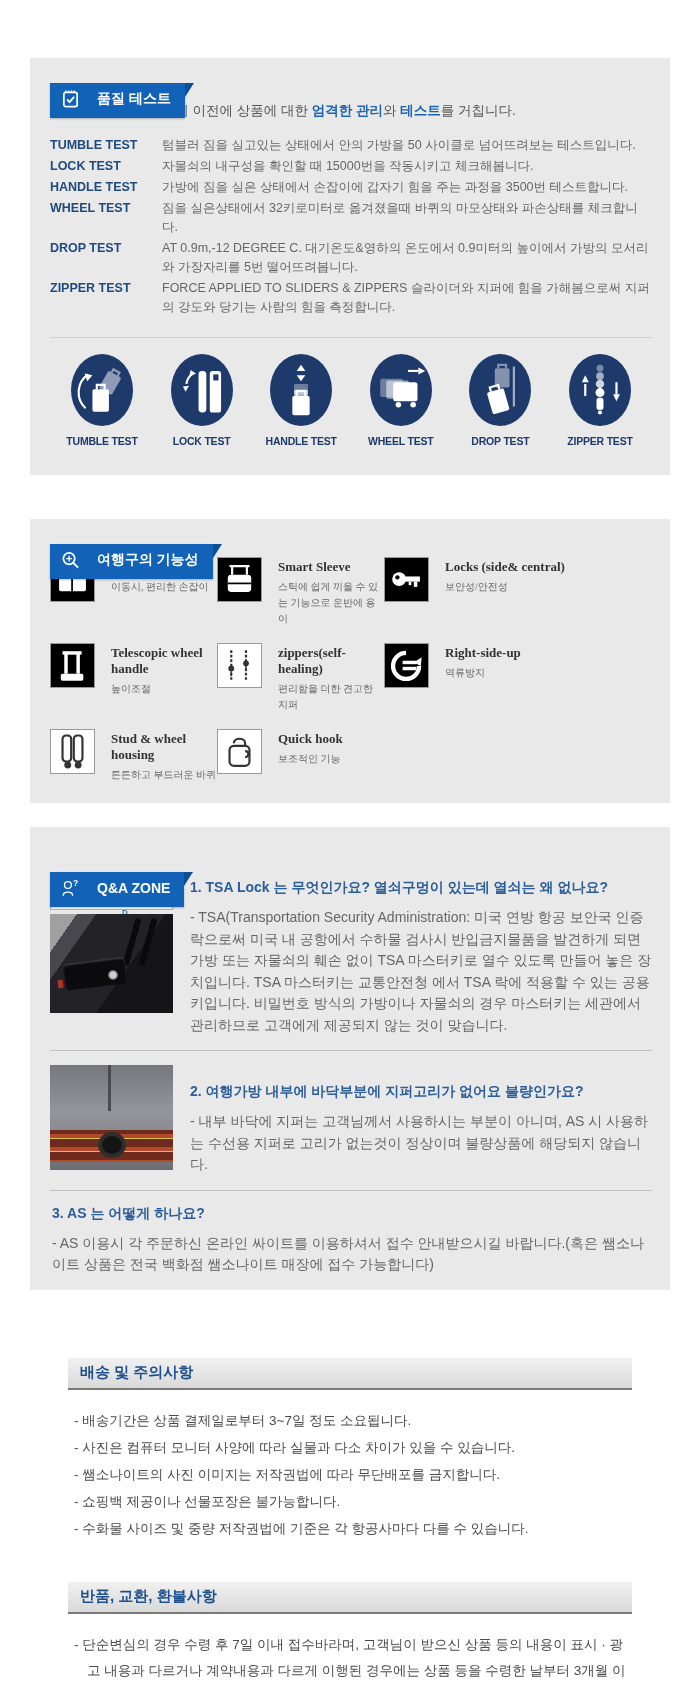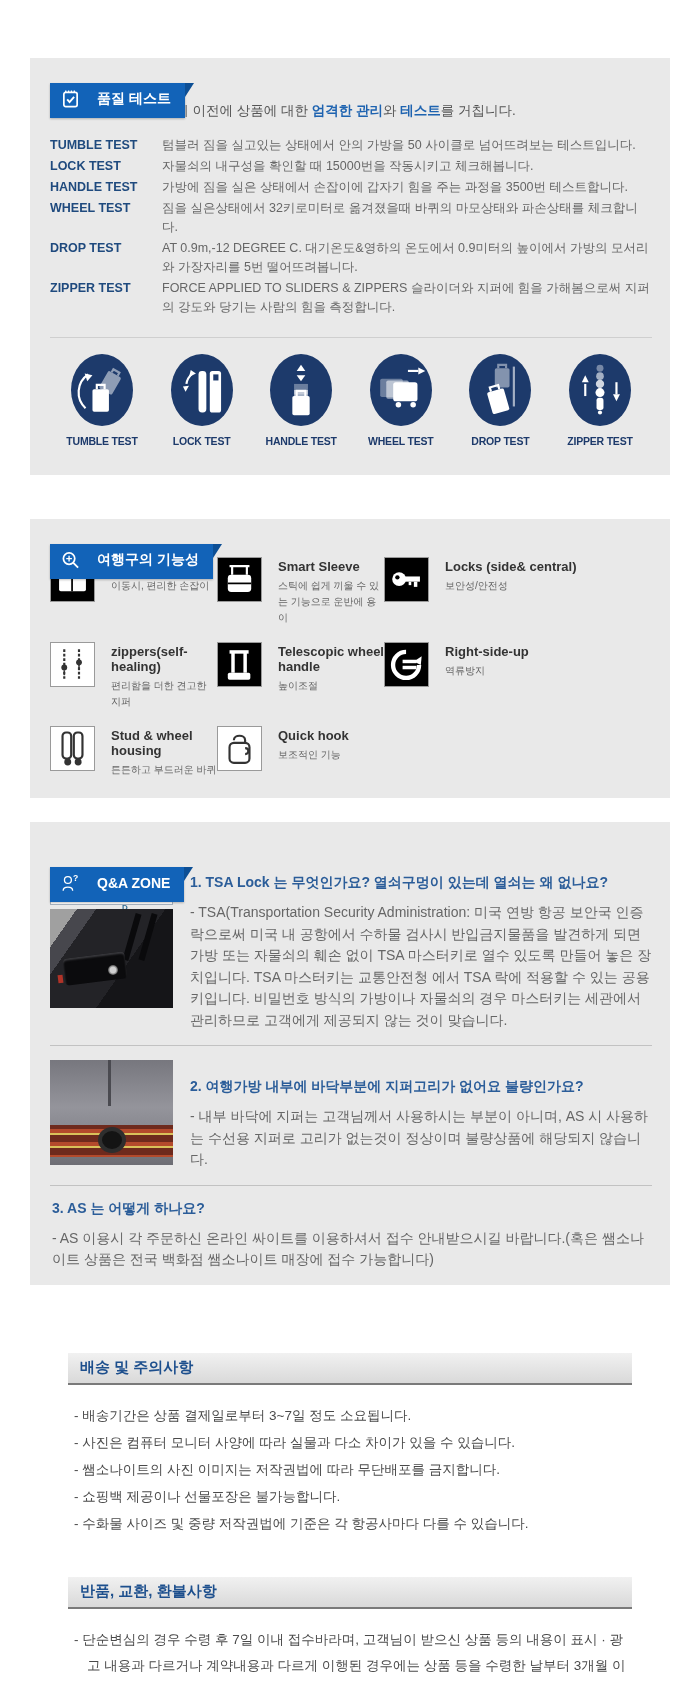--- a/index.html
+++ b/index.html
@@ -24,21 +24,21 @@
   .tdesc{font-size:12.5px;color:#666;line-height:19px;}
   .tdivider{margin-top:20px;border-top:1px solid #cfcfcf;}
   .ticons{margin-top:16px;display:flex;justify-content:space-between;padding:0 4px;}
   .ticon{width:96px;text-align:center;}
   .tcircle{width:62px;height:72px;margin:0 auto;background:#1d3a6b;border-radius:50%;
            display:flex;align-items:center;justify-content:center;}
   .tcircle svg{width:52px;height:62px;}
   .tlabel{margin-top:9px;font-size:10.5px;font-weight:bold;color:#1d3a6b;letter-spacing:-.2px;}
 
   
-  .sec2{margin-top:44px;padding:38px 14px 20px 20px;}
+  .sec2{margin-top:44px;padding:38px 14px 20px 20px;font-family:Liberation Serif, serif;}
   .fgrid{display:grid;grid-template-columns:167px 167px 1fr;row-gap:16px;}
   .fitem{display:flex;gap:16px;}
   .ficon{flex:0 0 45px;width:45px;height:45px;border:1px solid #9a9a9a;box-sizing:border-box;
          display:flex;align-items:center;justify-content:center;background:#fff;}
   .ficon.dark{background:#000;}
   .ficon svg{width:39px;height:39px;}
   .ftitle{font-size:13px;font-weight:bold;color:#333;margin:2px 0 4px;}
   .fdesc{font-size:10px;color:#666;line-height:16px;max-width:118px;}
 
   
@@ -272,46 +272,46 @@
               <rect x="25" y="25" width="3" height="4" fill="#fff"></rect>
             </svg>
         </div>
         <div class="ftext">
             <div class="ftitle">Locks (side&amp; central)</div>
             <div class="fdesc">보안성/안전성</div>
           </div>
       </div>
 
       <div class="fitem">
+        <div class="ficon dark">
+          <svg viewBox="0 0 45 45">
+              <rect x="13" y="9" width="4" height="23" fill="#fff"></rect>
+              <rect x="27" y="9" width="4" height="23" fill="#fff"></rect>
+              <rect x="11" y="6" width="22" height="4" fill="#fff"></rect>
+              <rect x="9" y="32" width="26" height="8" rx="2" fill="#fff"></rect>
+            </svg>
+        </div>
+        <div class="ftext">
+            <div class="ftitle">Telescopic wheel handle</div>
+            <div class="fdesc">높이조절</div>
+          </div>
+      </div>
+      <div class="fitem">
         <div class="ficon">
           <svg viewBox="0 0 45 45">
               <path class="dk" d="M13 5v34" stroke-dasharray="3 2.2" stroke-width="2"></path>
               <path class="dk" d="M30 5v34" stroke-dasharray="3 2.2" stroke-width="2"></path>
               <circle cx="13" cy="26" r="3.4" fill="#333"></circle>
               <circle cx="30" cy="20" r="3.4" fill="#333"></circle>
               <path d="M13 29v6M30 23v6" stroke="#333" stroke-width="1.6"></path>
             </svg>
         </div>
         <div class="ftext">
             <div class="ftitle">zippers(self-healing)</div>
             <div class="fdesc">편리함을 더한 견고한 지퍼</div>
-          </div>
-      </div>
-      <div class="fitem">
-        <div class="ficon dark">
-          <svg viewBox="0 0 45 45">
-              <rect x="13" y="9" width="4" height="23" fill="#fff"></rect>
-              <rect x="27" y="9" width="4" height="23" fill="#fff"></rect>
-              <rect x="11" y="6" width="22" height="4" fill="#fff"></rect>
-              <rect x="9" y="32" width="26" height="8" rx="2" fill="#fff"></rect>
-            </svg>
-        </div>
-        <div class="ftext">
-            <div class="ftitle">Telescopic wheel handle</div>
-            <div class="fdesc">높이조절</div>
           </div>
       </div>
       <div class="fitem">
         <div class="ficon dark">
           <svg viewBox="0 0 45 45">
               <path d="M22 8a15 15 0 1 0 15 15" fill="none" stroke="#fff" stroke-width="5"></path>
               <path d="M39 23l-8-4 9-6z" fill="#fff"></path>
               <rect x="18" y="17" width="16" height="4" fill="#fff"></rect>
               <rect x="18" y="24" width="16" height="4" fill="#fff"></rect>
             </svg>

